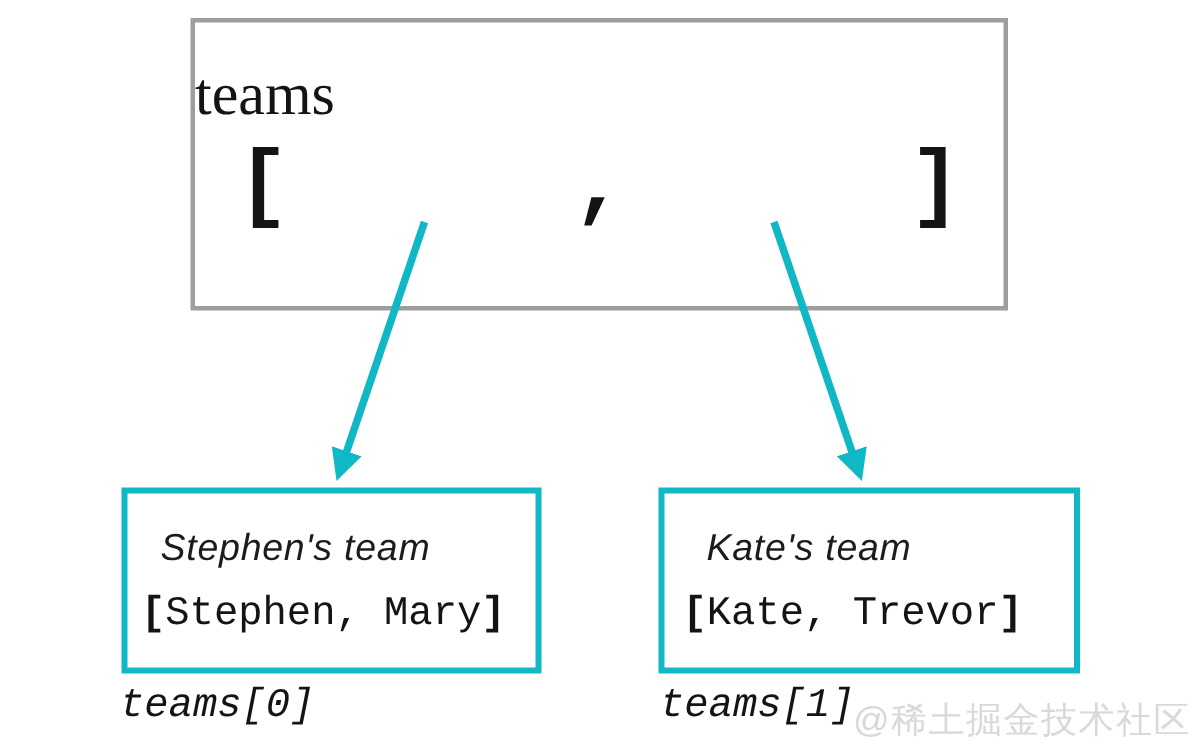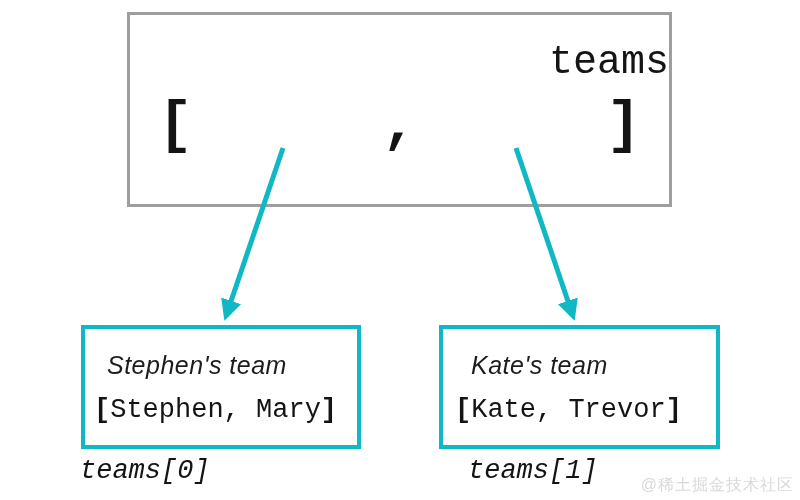--- a/index.html
+++ b/index.html
@@ -24,24 +24,25 @@
   
   .array-box {
     position: absolute;
     left: 127px; top: 12px;
     width: 545px; height: 195px;
     border: 3px solid var(--box-border);
     background: #ffffff;
   }
   .array-title {
     margin-top: 28px;
-    text-align: right;
+    text-align: left;
     font-size: 40px;
     line-height: 1;
     color: var(--text);
+    font-family: Liberation Serif, serif;
   }
   .bracket-row {
     position: absolute;
     left: 28px; right: 28px; top: 82px;
     display: flex;
     justify-content: space-between;
     align-items: baseline;
     font-size: 58px;
     font-weight: bold;
     line-height: 1;
@@ -93,27 +94,27 @@
   
   .index-label {
     position: absolute;
     top: 456px;
     font-size: 27px;
     color: var(--text);
     white-space: nowrap;
     font-style: italic;
   }
   .index-label.pos-0 { left: 80px; }
-  .index-label.pos-1 { left: 440px; margin-left: 28px; }
+  .index-label.pos-1 { left: 440px; }
 
   
   .watermark {
     position: absolute;
     right: 6px; bottom: 4px;
-    font-size: 16px;
+    font-size: 24px;
     color: var(--watermark);
     letter-spacing: 1px;
     white-space: nowrap;
   }
 </style>
 </head>
 <body>
 
 <div class="stage">
 

